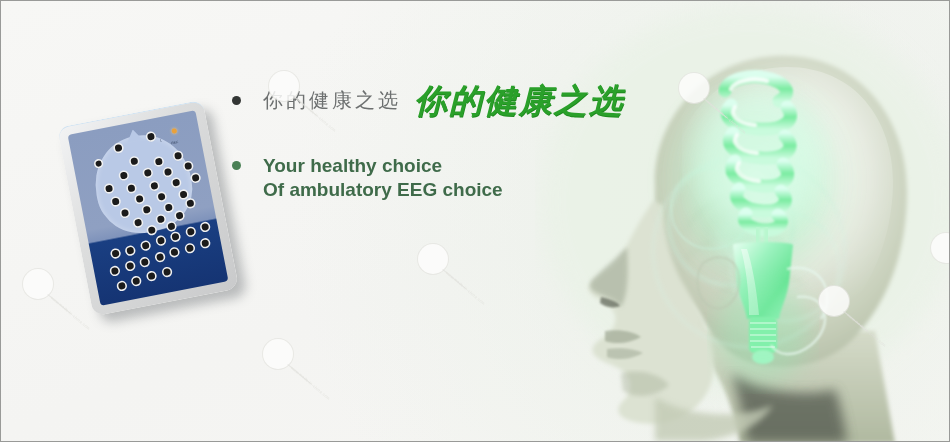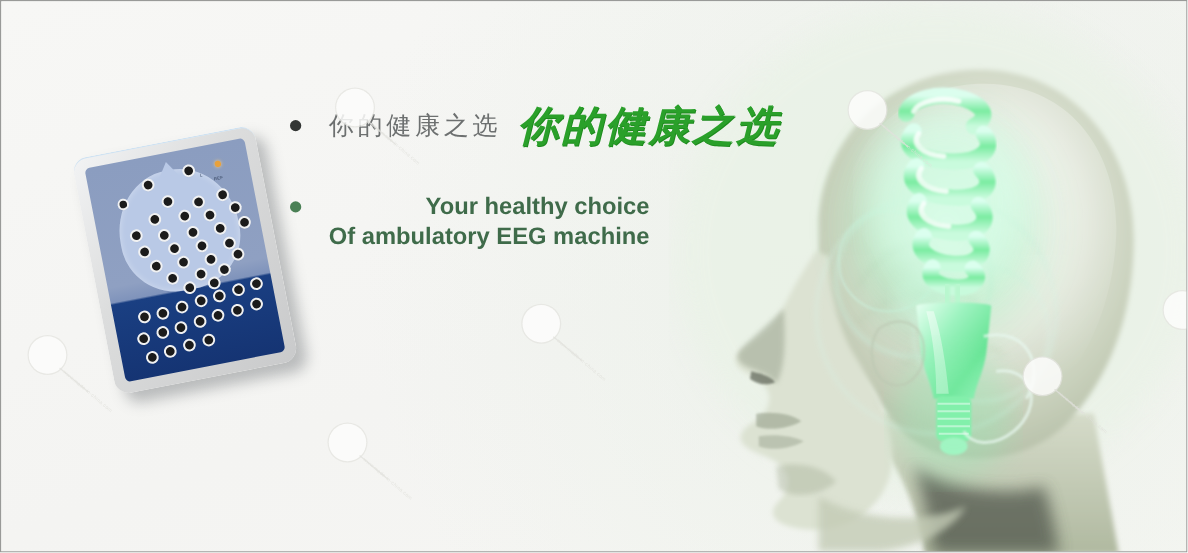--- a/index.html
+++ b/index.html
@@ -177,21 +177,20 @@
     letter-spacing: 2px;
     white-space: nowrap;
     text-shadow: 0.5px 0.5px 0 #1d8a1d;
   }
   .row-en {
     position: absolute;
     left: 231px;
     top: 153px;
     display: flex;
     align-items: flex-start;
-    text-align: right;
   }
   .en-block {
     margin-left: 22px;
     color: #3f6b4a;
     font-size: 19px;
     font-weight: bold;
     line-height: 24px;
     white-space: nowrap;
   }
   .row-en .bullet { margin-top: 7px; }
@@ -435,21 +434,21 @@
       <span class="bullet dark"></span>
       <span class="cn-gray">你的健康之选</span>
     </div>
 
     <div class="cn-green">你的健康之选</div>
 
     <div class="row-en">
       <span class="bullet green"></span>
       <span class="en-block">
         <span>Your healthy choice</span><br>
-        <span>Of ambulatory EEG machine</span>
+        <span>Of ambulatory EEG choice</span>
       </span>
     </div>
   </div>
 
   <div id="wm-layer">
       <div class="wm" style="left: 22px; top: 268px;">
         <div class="lens" style="background: rgb(253, 253, 252);"></div>
         <div class="handle"></div>
         <div class="wmtext">www.made-in-china.com</div>
       </div>

